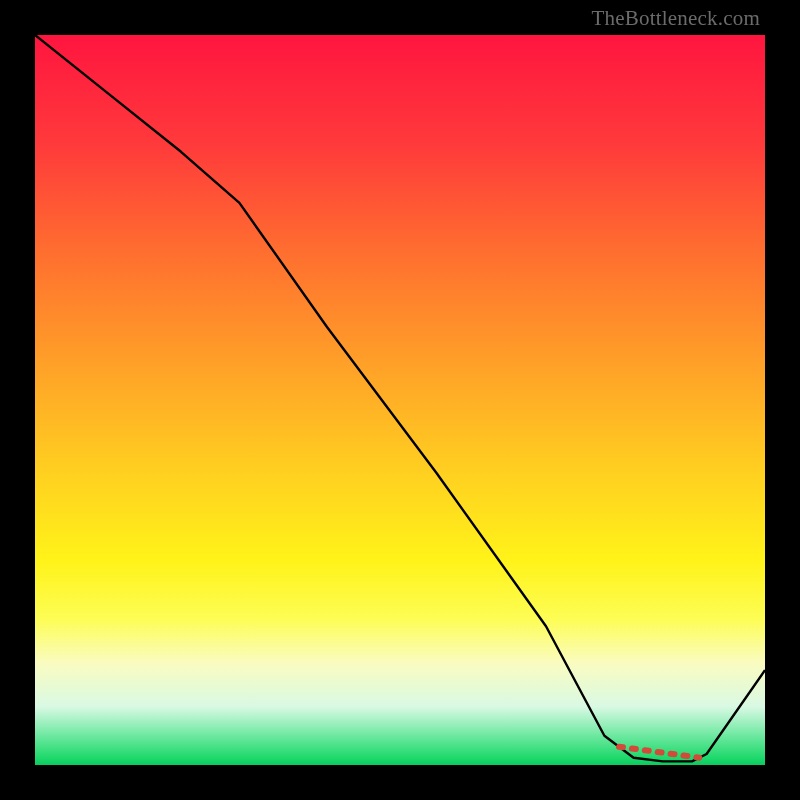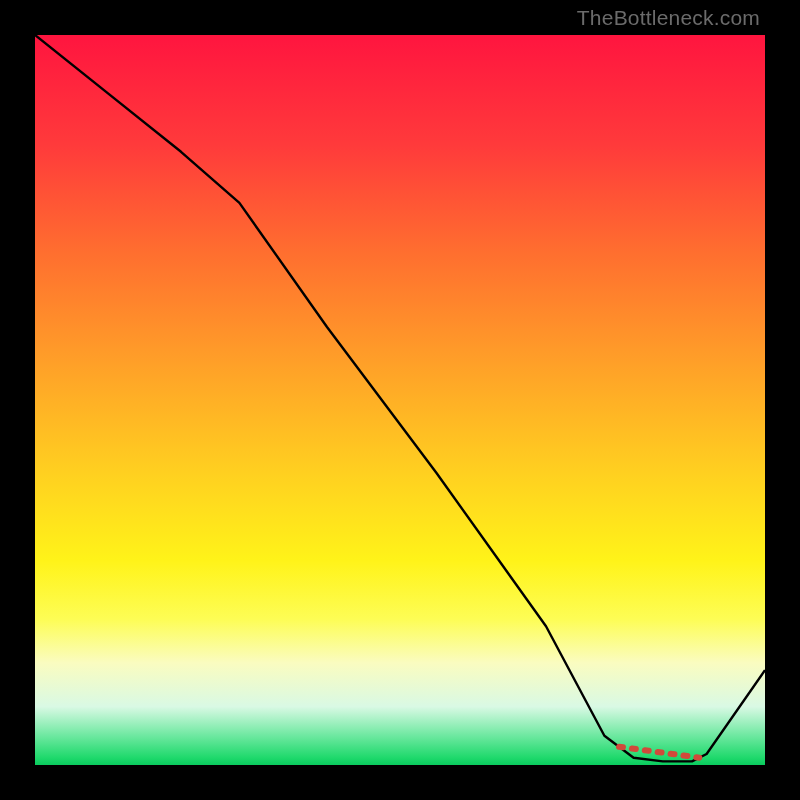--- a/index.html
+++ b/index.html
@@ -9,20 +9,21 @@
     height: 800px;
     background: #000;
     overflow: hidden;
     font-family: Arial, Helvetica, sans-serif;
   }
   .frame {
     position: relative;
     width: 800px;
     height: 800px;
     background: #000;
+    font-family: Liberation Serif, serif;
   }
   .plot-area {
     position: absolute;
     left: 35px;
     top: 35px;
     width: 730px;
     height: 730px;
     background: linear-gradient(
       to bottom,
       #ff153f 0%,

